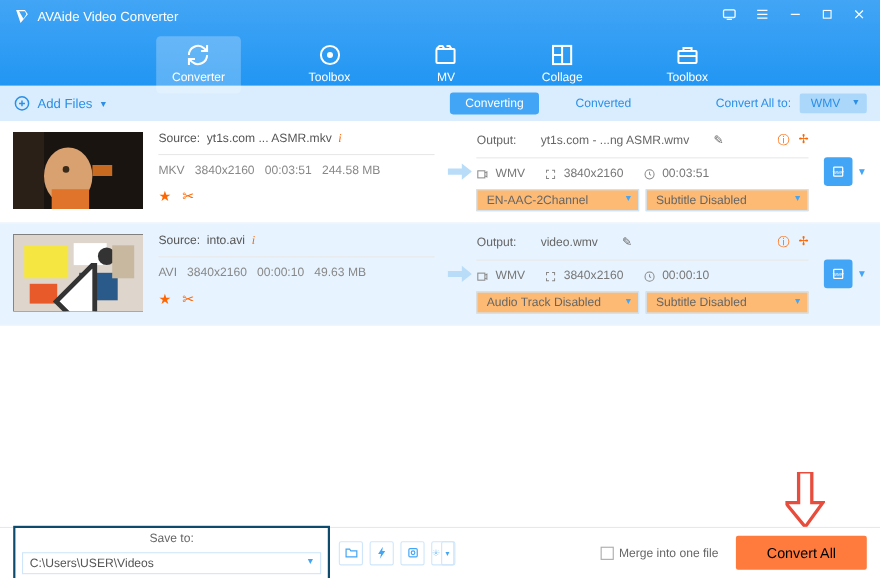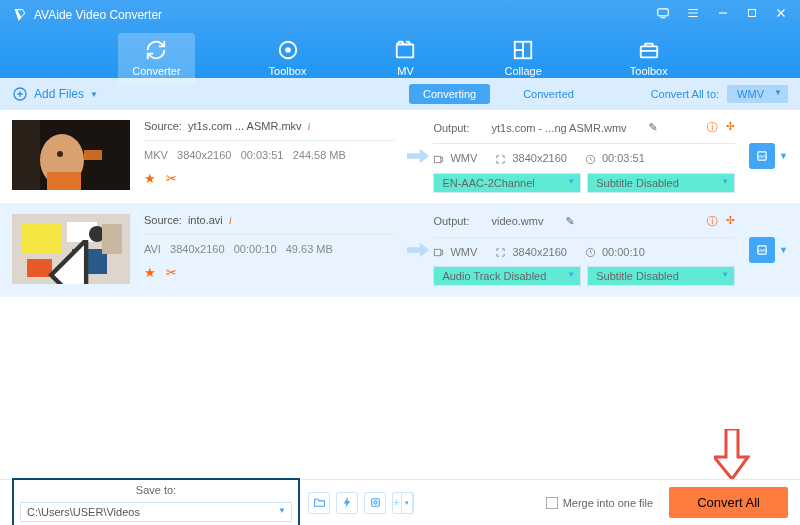--- a/index.html
+++ b/index.html
@@ -3,21 +3,21 @@
 <meta charset="utf-8">
 <style>
 *{box-sizing:border-box;margin:0;padding:0;font-family:"Segoe UI",Arial,sans-serif;}
 body{width:800px;height:525px;background:#fff;overflow:hidden;font-size:11px;color:#666;}
 .header{background:linear-gradient(#42a5f5,#2196f3);height:78px;}
 .titlebar{display:flex;align-items:center;justify-content:space-between;padding:6px 12px;color:#fff;font-size:12px;}
 .title-l{display:flex;align-items:center;gap:6px;}
 .logo{width:16px;height:16px;}
 .win-icons{display:flex;gap:16px;align-items:center;}
 .win-icons span{cursor:pointer;}
-.nav{display:flex;justify-content:center;align-items:flex-start;gap:60px;padding-top:4px;}
+.nav{display:flex;justify-content:center;align-items:flex-start;gap:48px;padding-top:4px;}
 .nav-item{display:flex;flex-direction:column;align-items:center;color:#fff;font-size:11px;padding:6px 14px 8px;border-radius:4px;cursor:pointer;}
 .nav-item.active{background:rgba(255,255,255,.25);}
 .nav-icon{width:22px;height:22px;margin-bottom:4px;}
 .subbar{display:flex;align-items:center;background:#d9edfe;height:32px;padding:0 12px;}
 .addfiles{display:flex;align-items:center;gap:6px;color:#2b8fe6;cursor:pointer;font-size:12px;}
 .tabs{display:flex;gap:8px;margin-left:300px;}
 .tab{padding:4px 14px;border-radius:3px;font-size:11px;cursor:pointer;color:#2b8fe6;margin-left:11px;}
 .tab.active{background:#42a5f5;color:#fff;}
 .convto{margin-left:auto;display:flex;align-items:center;gap:8px;color:#2b8fe6;}
 .convto-sel{background:rgba(66,165,245,.3);padding:3px 24px 3px 10px;border-radius:2px;position:relative;color:#2b8fe6;cursor:pointer;}
@@ -34,21 +34,21 @@
 .tools{display:flex;gap:10px;}
 .tools span{color:#f60;cursor:pointer;font-size:13px;}
 .arrow{width:30px;display:flex;align-items:center;justify-content:center;align-self:center;}
 .out{flex:1.2;}
 .out-hdr{display:flex;align-items:center;gap:22px;border-bottom:1px solid #e8e8e8;padding-bottom:8px;margin-bottom:8px;}
 .out-ico{margin-left:auto;display:flex;gap:8px;color:#f60;}
 .out-ico span{cursor:pointer;}
 .specs{display:flex;gap:18px;color:#777;font-size:11px;margin-bottom:8px;align-items:center;}
 .specs svg{vertical-align:middle;margin-right:3px;}
 .sel2{display:flex;gap:6px;}
-.dd{border:1px solid #cfe6fa;padding:3px 20px 3px 8px;font-size:11px;color:#666;position:relative;background:#5eead4;cursor:pointer;flex:1;}
+.dd{border:1px solid #cfe6fa;padding:3px 20px 3px 8px;font-size:11px;color:#666;position:relative;background:#fdba74;cursor:pointer;flex:1;}
 .dd::after{content:"▼";position:absolute;right:5px;color:#42a5f5;font-size:8px;}
 .badge{margin-left:14px;align-self:center;display:flex;align-items:center;gap:4px;}
 .badge-box{width:26px;height:26px;background:#42a5f5;border-radius:3px;display:flex;align-items:center;justify-content:center;color:#fff;font-size:8px;}
 .badge-chev{color:#42a5f5;font-size:9px;}
 .footer{position:absolute;bottom:0;left:0;right:0;height:46px;border-top:1px solid #e8e8e8;display:flex;align-items:center;padding:0 12px;background:#fff;}
 .saveto{display:flex;align-items:center;gap:6px;border:2px solid #0c4a6e;padding:4px 6px;flex-direction:column;}
 .path-sel{width:272px;border:1px solid #cfe6fa;padding:3px 18px 3px 6px;position:relative;font-size:11px;color:#555;cursor:pointer;}
 .path-sel::after{content:"▼";position:absolute;right:5px;color:#42a5f5;font-size:8px;}
 .foot-ico{display:flex;gap:6px;margin-left:8px;}
 .foot-ico span{width:22px;height:22px;border:1px solid #cfe6fa;display:flex;align-items:center;justify-content:center;color:#42a5f5;font-size:11px;cursor:pointer;border-radius:2px;}

